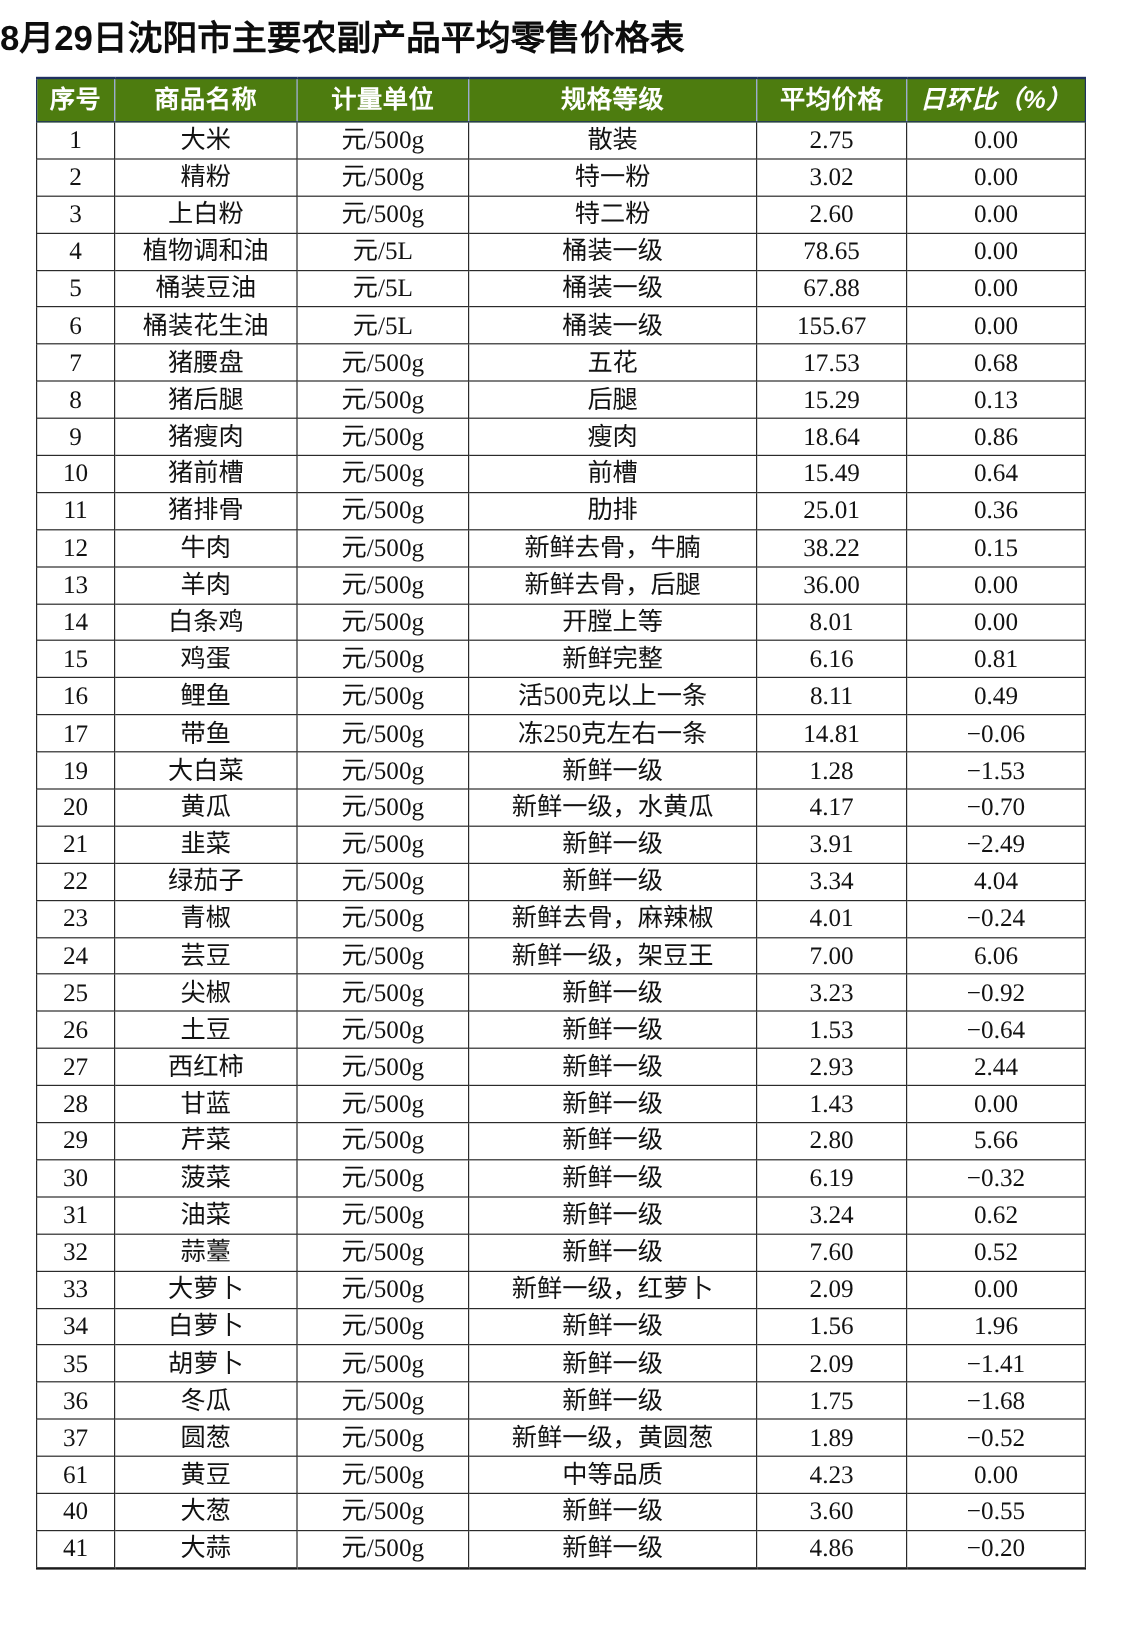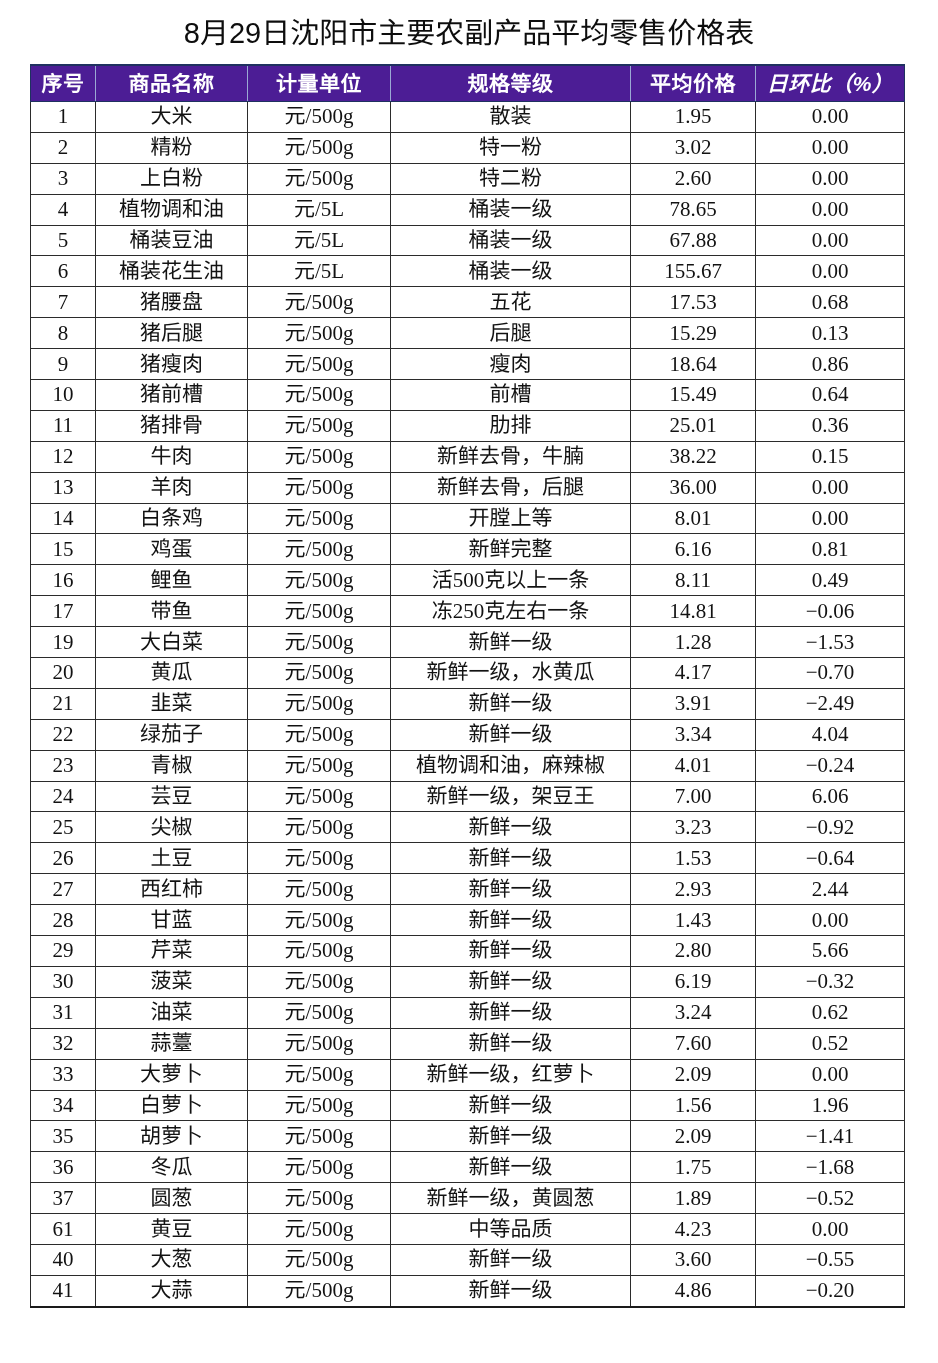--- a/index.html
+++ b/index.html
@@ -17,23 +17,23 @@
   }
 
   .page {
     position: relative;
     width: 938px;
     height: 1363px;
     box-sizing: border-box;
   }
 
   .page-title {
-    text-align: center;
+    text-align: left;
     font-family: "Liberation Sans", "DejaVu Sans", sans-serif;
-    font-weight: normal;
+    font-weight: bold;
     font-size: 29px;
     letter-spacing: 0px;
     color: #0d0d0d;
     padding-top: 13px;
     line-height: 40px;
     white-space: nowrap;
   }
 
   .table-wrap {
     position: absolute;
@@ -49,21 +49,21 @@
   }
 
   table.price-table col.c-idx    { width: 65px;  }
   table.price-table col.c-name   { width: 152px; }
   table.price-table col.c-unit   { width: 143px; }
   table.price-table col.c-spec   { width: 240px; }
   table.price-table col.c-price  { width: 125px; }
   table.price-table col.c-chg    { width: 149px; }
 
   table.price-table thead th {
-    background: #4c1d95;
+    background: #4d7c0f;
     color: #ffffff;
     font-family: "Liberation Sans", "DejaVu Sans", sans-serif;
     font-weight: bold;
     font-size: 21px;
     height: 35px;
     line-height: 35px;
     padding: 0;
     text-align: center;
     border-left: 1px solid #9aa9d4;
     border-right: 1px solid #9aa9d4;
@@ -130,21 +130,21 @@
           <th>平均价格</th>
           <th>日环比（%）</th>
         </tr>
       </thead>
       <tbody id="table-body">
           <tr>
             <td class="col-idx">1</td>
             <td class="col-name">大米</td>
             <td class="col-unit">元/500g</td>
             <td class="col-spec">散装</td>
-            <td class="col-price">1.95</td>
+            <td class="col-price">2.75</td>
             <td class="col-chg">0.00</td>
           </tr>
           <tr>
             <td class="col-idx">2</td>
             <td class="col-name">精粉</td>
             <td class="col-unit">元/500g</td>
             <td class="col-spec">特一粉</td>
             <td class="col-price">3.02</td>
             <td class="col-chg">0.00</td>
           </tr>
@@ -297,21 +297,21 @@
             <td class="col-name">绿茄子</td>
             <td class="col-unit">元/500g</td>
             <td class="col-spec">新鲜一级</td>
             <td class="col-price">3.34</td>
             <td class="col-chg">4.04</td>
           </tr>
           <tr>
             <td class="col-idx">23</td>
             <td class="col-name">青椒</td>
             <td class="col-unit">元/500g</td>
-            <td class="col-spec">植物调和油，麻辣椒</td>
+            <td class="col-spec">新鲜去骨，麻辣椒</td>
             <td class="col-price">4.01</td>
             <td class="col-chg">−0.24</td>
           </tr>
           <tr>
             <td class="col-idx">24</td>
             <td class="col-name">芸豆</td>
             <td class="col-unit">元/500g</td>
             <td class="col-spec">新鲜一级，架豆王</td>
             <td class="col-price">7.00</td>
             <td class="col-chg">6.06</td>

